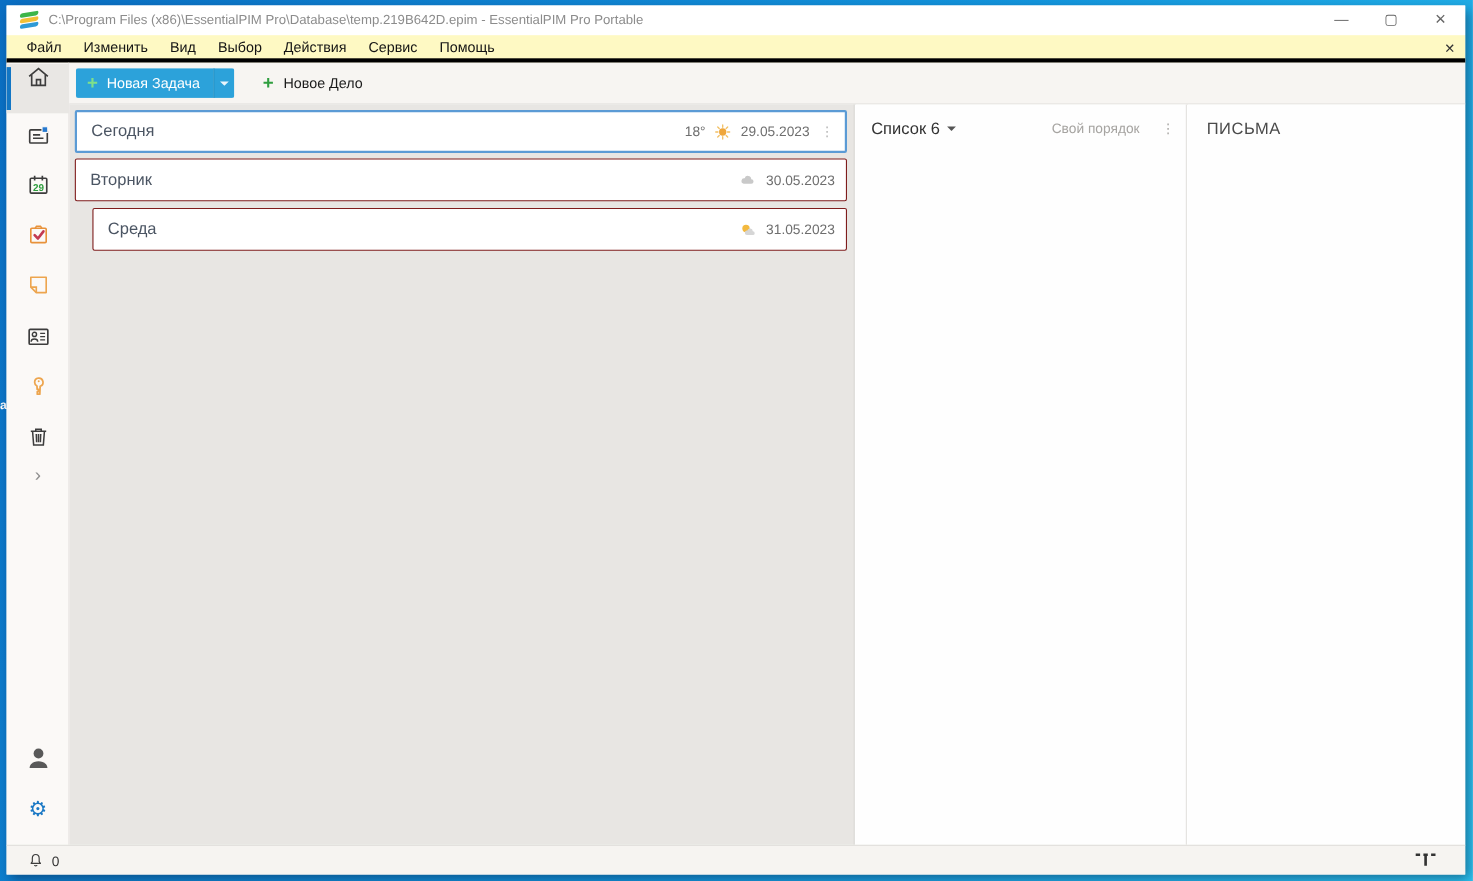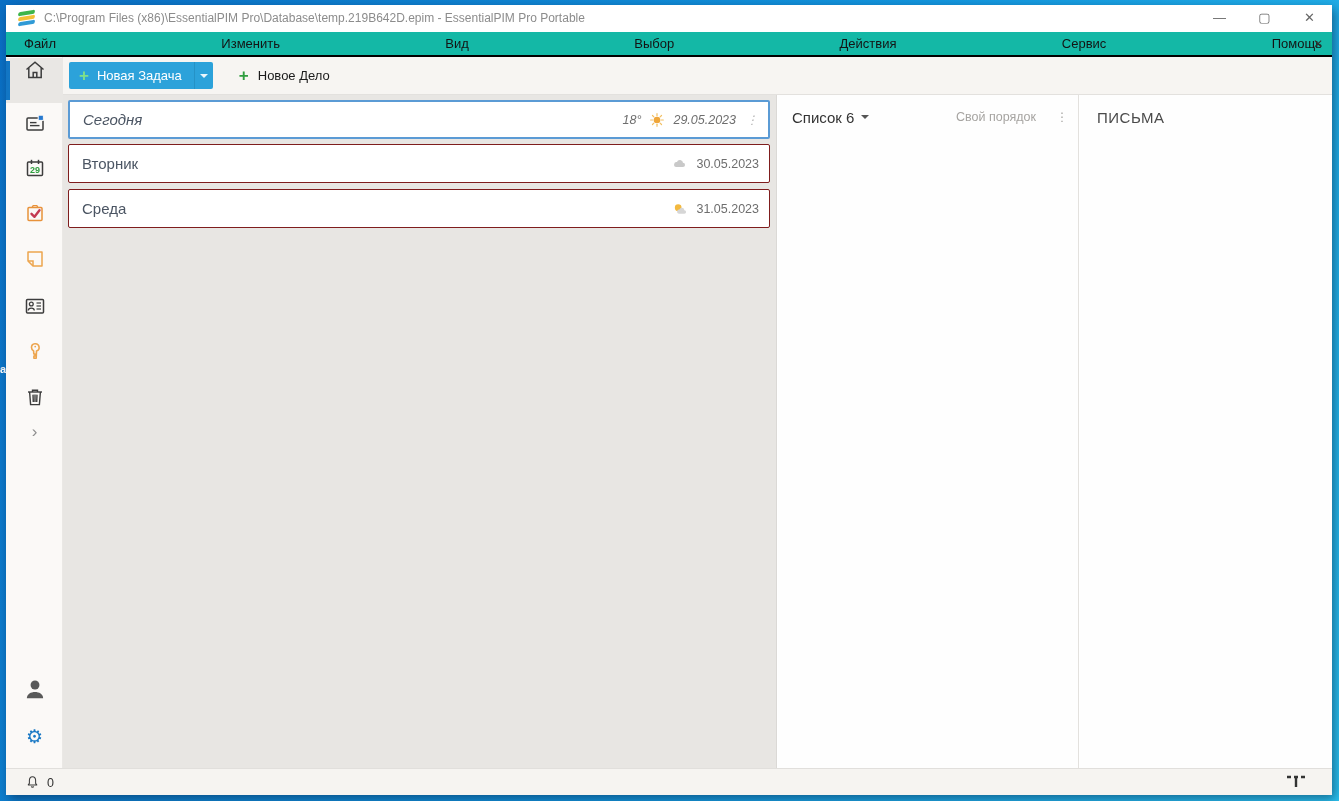--- a/index.html
+++ b/index.html
@@ -16,22 +16,22 @@
   .logo i { position:absolute; left:1px; width:17px; height:4px; border-radius:2px;
     transform:rotate(-9deg) skewX(-18deg); }
   .logo .l1 { top:1px;  background:#3db54a; }
   .logo .l2 { top:6px;  background:#f2c037; }
   .logo .l3 { top:11px; background:#2f9ad6; }
   .title-text { position:absolute; left:38px; top:0; line-height:27px; font-size:12px; color:#8c8c8c; white-space:nowrap; }
   .win-controls { position:absolute; right:0; top:0; height:27px; display:flex; }
   .win-btn { width:45px; height:27px; text-align:center; line-height:26px; font-size:13px; color:#666; cursor:default; }
 
   
-  .menubar { position:absolute; left:0; top:27px; right:0; height:25px; background:#14b8a6;
-    display:flex; align-items:center; padding-left:8px; border-bottom:2px solid #000000;justify-content:space-between; }
+  .menubar { position:absolute; left:0; top:27px; right:0; height:25px; background:#fef9c3;
+    display:flex; align-items:center; padding-left:8px; border-bottom:4px solid #000000; }
   .menu-item { font-size:13px; color:#141414; padding:0 10px; line-height:24px; }
   .menu-close { position:absolute; right:9px; top:0; line-height:24px; font-size:12px; color:#333; }
 
   
   .sidebar { position:absolute; left:0; top:52px; bottom:27px; width:57px;
     background:#fbf9f7; border-right:1px solid #eae8e5; }
   .side-item { position:absolute; left:0; width:57px; height:45px; display:flex; justify-content:center; }
   .side-item.selected { background:#e9e7e4; }
   .side-item.selected::before { content:""; position:absolute; left:0; top:3px; bottom:3px; width:4px; background:#1276c4; }
   .chevron-glyph { font-size:17px; color:#8f8f8f; line-height:1; }
@@ -203,21 +203,21 @@
     </div>
     <div class="btn-new-item">
       <span class="plus">+</span>
       <span class="lbl">Новое Дело</span>
     </div>
   </div>
 
   <div class="panels">
 
     <div class="tasks-panel">
-      <div class="day-card selected" style="top:5px;font-style:italic;">
+      <div class="day-card selected" style="top:5px;">
         <span class="day-title">Сегодня</span>
         <span class="day-right">
           <span class="day-temp">18°</span>
           <svg width="16" height="16" viewBox="0 0 24 24">
             <g stroke="#f2c064" stroke-width="1.8" stroke-linecap="round">
               <line x1="12" y1="2.5" x2="12" y2="5.5"></line>
                 <line x1="12" y1="18.5" x2="12" y2="21.5"></line>
               <line x1="2.5" y1="12" x2="5.5" y2="12"></line>
                 <line x1="18.5" y1="12" x2="21.5" y2="12"></line>
               <line x1="5.2" y1="5.2" x2="7.3" y2="7.3"></line>
@@ -235,21 +235,21 @@
       <div class="day-card" style="top:49px;">
         <span class="day-title">Вторник</span>
         <span class="day-right">
           <svg width="17" height="16" viewBox="0 0 24 24">
             <path d="M7 16.5 h10.2 a3.1 3.1 0 0 0 0-6.2 a4.6 4.6 0 0 0-9-1.2 A3.6 3.6 0 0 0 7 16.5 Z" fill="#c9c9c9"></path>
           </svg>
           <span class="day-date">30.05.2023</span>
         </span>
       </div>
 
-      <div class="day-card" style="top:94px;">
+      <div class="day-card" style="top:94px;margin-left:16px;">
         <span class="day-title">Среда</span>
         <span class="day-right">
           <svg width="17" height="16" viewBox="0 0 24 24">
             <circle cx="10" cy="10" r="5" fill="#f3b93f"></circle>
             <path d="M11 19 h8.3 a2.6 2.6 0 0 0 0-5.2 a3.8 3.8 0 0 0-7.4-1 A3.1 3.1 0 0 0 11 19 Z" fill="#d6d6d6"></path>
           </svg>
           <span class="day-date">31.05.2023</span>
         </span>
       </div>
     </div>

